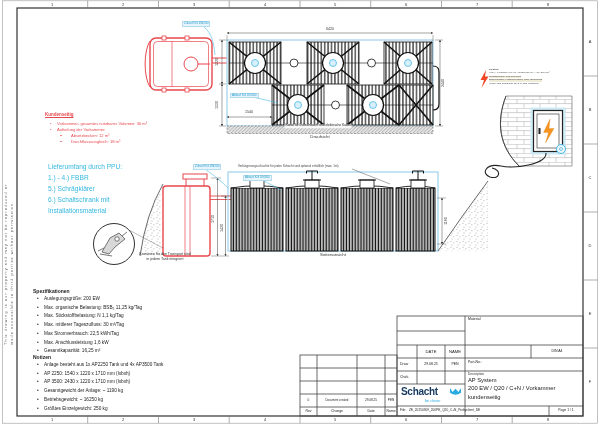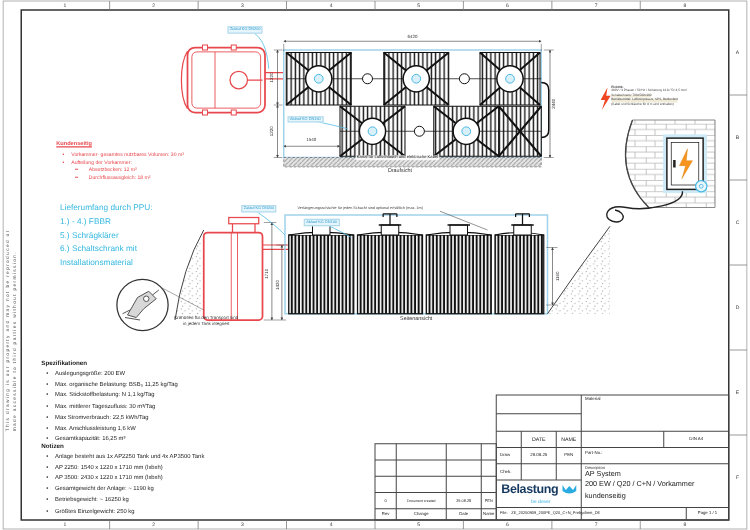--- a/index.html
+++ b/index.html
@@ -303,21 +303,21 @@
 <span class="t c tb" style="left:431px;top:364.5px">29.08.25</span>
 <span class="t c tb" style="left:455px;top:364.5px">PEN</span>
 <span class="t tb" style="left:400px;top:375.5px">Chek.</span>
 <span class="t c tb" style="left:557px;top:351.5px">DIN  A4</span>
 <span class="t tb" style="left:468px;top:360.5px">Part-No.:</span>
 <span class="t" style="left:468px;top:372.5px;font-size:3.2px;color:#333">Description</span>
 <span class="t" style="left:468px;top:377px;font-size:5.8px">AP System</span>
 <span class="t" style="left:468px;top:385px;font-size:5.8px">200 EW / Q20 / C+N / Vorkammer</span>
 <span class="t" style="left:468px;top:393.5px;font-size:5.8px">kundenseitig</span>
 
-<span class="t" style="left:401px;top:387px;font-size:10px;font-weight:bold;color:#16395f;letter-spacing:-0.3px">Belastung</span>
+<span class="t" style="left:401px;top:387px;font-size:10px;font-weight:bold;color:#16395f;letter-spacing:-0.3px">Schacht</span>
 <svg style="left:449px;top:387px" width="13" height="10" viewBox="0 0 13 10">
   <path d="M1,1 L3.6,5 L6.5,1.8 L9.4,5 L12,1 L12,5.8 Q6.5,9.8 1,5.8 Z" fill="#29abe2"></path>
 </svg>
 <span class="t" style="left:425px;top:398.5px;font-size:3.8px;color:#29abe2">be clever</span>
 
 <span class="t" style="left:400px;top:409px;font-size:3.2px">File:</span>
 <span class="t" style="left:409px;top:409px;font-size:3.2px">ZE_20250909_200PE_Q20_C+N_Prebyclient_DE</span>
 <span class="t c" style="left:566px;top:411px;font-size:3.4px">Page 1 / 1</span>
 
 <span class="t c" style="left:308.5px;top:400.5px;font-size:3.2px">0</span>

